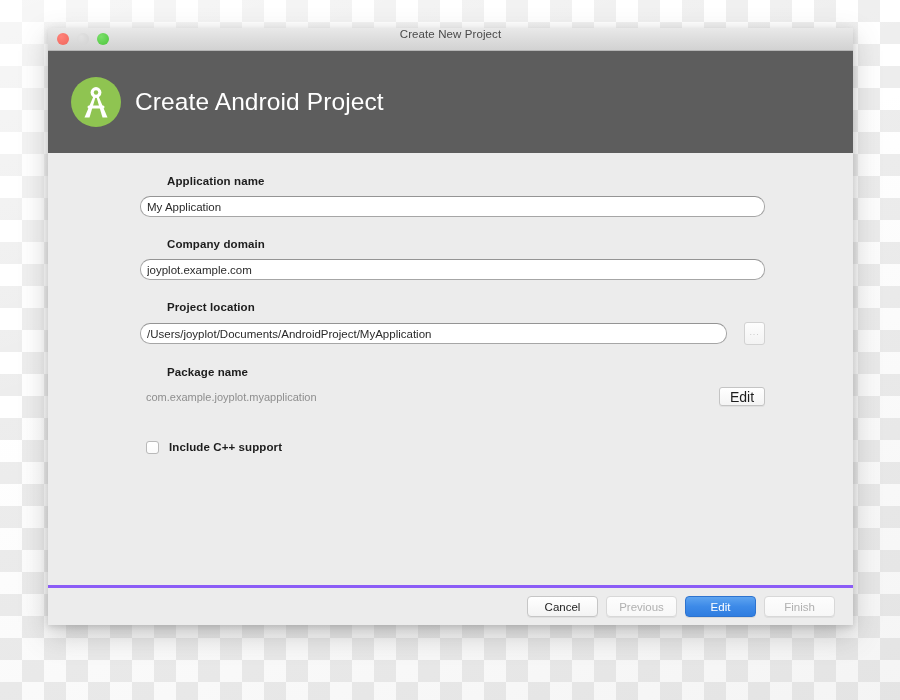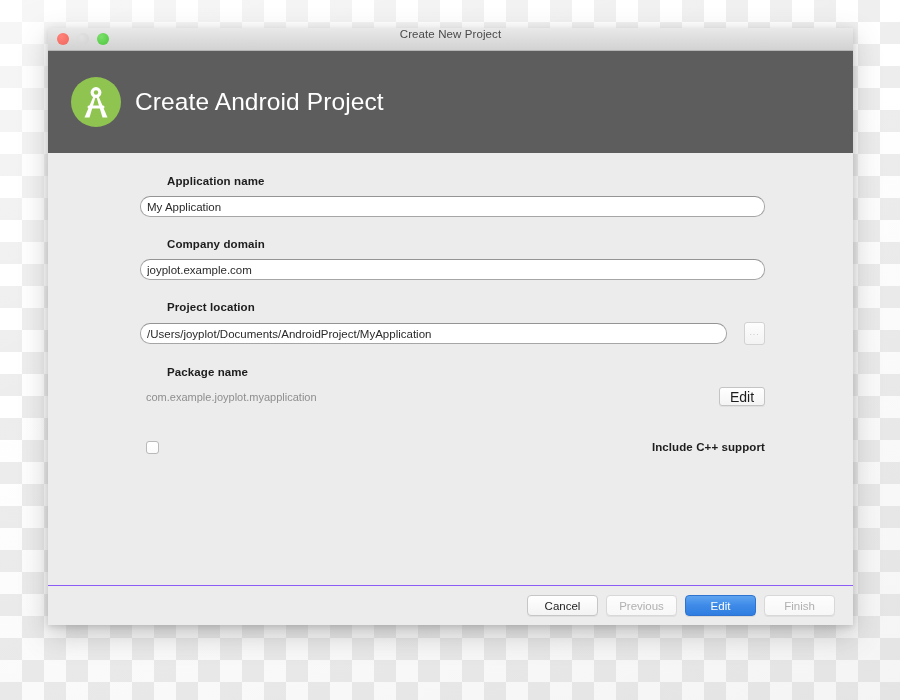--- a/index.html
+++ b/index.html
@@ -177,21 +177,20 @@
   }
 
   .checks {
     margin-top: 30px;
     padding-left: 6px;
   }
   .check-row {
     display: flex;
     align-items: center;
     height: 22px;
-    justify-content: space-between;
   }
   .cb {
     width: 13px;
     height: 13px;
     box-sizing: border-box;
     border-radius: 3px;
     flex: 0 0 13px;
     margin-right: 10px;
     position: relative;
   }
@@ -211,21 +210,21 @@
     letter-spacing: 0.1px;
   }
 
   
   .footer {
     position: absolute;
     left: 0;
     right: 0;
     bottom: 0;
     height: 40px;
-    border-top: 1px solid #8b5cf6;
+    border-top: 3px solid #8b5cf6;
     background: #ececec;
     display: flex;
     align-items: center;
     justify-content: flex-end;
     padding-right: 18px;
     gap: 8px;
     box-sizing: border-box;
   }
   .btn {
     height: 21px;

